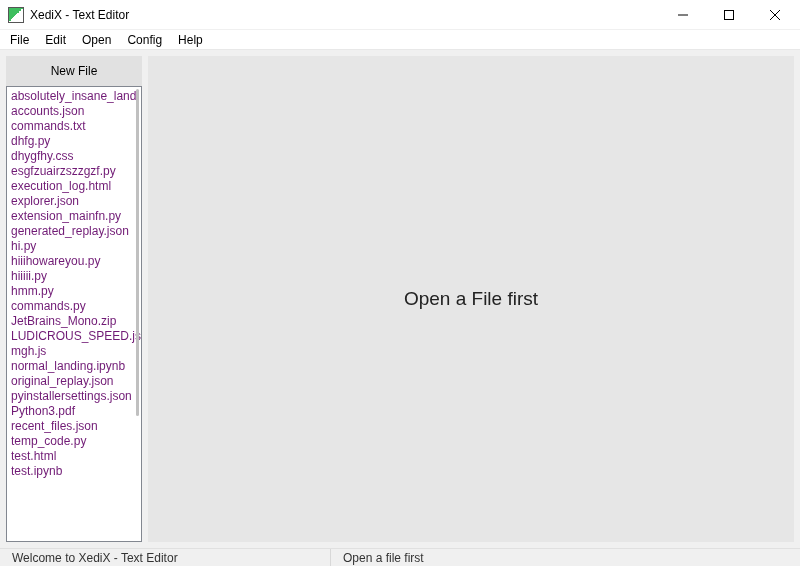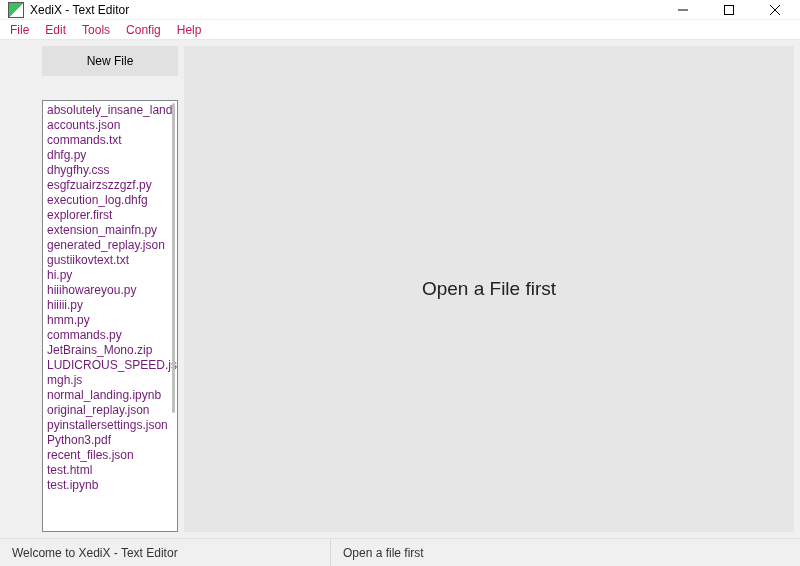--- a/index.html
+++ b/index.html
@@ -12,21 +12,21 @@
       font-size: 12px;
       background: #ffffff;
       width: 800px;
       height: 566px;
       overflow: hidden;
       display: flex;
       flex-direction: column;
     }
     
     .titlebar {
-      height: 20px;
+      height: 30px;
       display: flex;
       align-items: center;
       padding: 0 2px 0 8px;
       background: #ffffff;
       border-bottom: 1px solid #f0f0f0;
     }
     .app-icon {
       width: 16px;
       height: 16px;
       display: inline-block;
@@ -61,38 +61,37 @@
       height: 20px;
       display: flex;
       align-items: center;
       padding: 0 4px;
       background: #ffffff;
       border-bottom: 1px solid #e8e8e8;
     }
     .menu-item {
       padding: 2px 10px 2px 6px;
       font-size: 12px;
-      color: #be185d;
+      color: #000000;
       cursor: default;
     }
     
     .main {
       flex: 1;
       display: flex;
       background: #f0f0f0;
       padding: 6px;
       gap: 6px;
       min-height: 0;
     }
     .sidebar {
       width: 136px;
       display: flex;
       flex-direction: column;
-      gap: 24px;
-      margin-left: 36px;
+      gap: 0;
     }
     .new-file-btn {
       height: 30px;
       background: #e1e1e1;
       border: 1px solid #e1e1e1;
       font-size: 12px;
       color: #000;
       cursor: default;
       display: flex;
       align-items: center;
@@ -134,21 +133,21 @@
       display: flex;
       align-items: center;
       justify-content: center;
     }
     .editor-placeholder {
       font-size: 19px;
       color: #222;
     }
     
     .statusbar {
-      height: 28px;
+      height: 18px;
       background: #f0f0f0;
       border-top: 1px solid #e0e0e0;
       display: flex;
       align-items: center;
       font-size: 12px;
       color: #333;
     }
     .status-cell {
       padding: 0 12px;
       height: 100%;
@@ -184,54 +183,54 @@
           <line x1="0" y1="0" x2="10" y2="10" stroke="#000" stroke-width="1"></line>
           <line x1="10" y1="0" x2="0" y2="10" stroke="#000" stroke-width="1"></line>
         </svg>
     </button>
   </div>
 </div>
 
 <div class="menubar">
   <div class="menu-item">File</div>
   <div class="menu-item">Edit</div>
-  <div class="menu-item">Tools</div>
+  <div class="menu-item">Open</div>
   <div class="menu-item">Config</div>
   <div class="menu-item">Help</div>
 </div>
 
 <div class="main">
   <div class="sidebar">
     <button class="new-file-btn">New File</button>
     <div class="file-list">
       <div class="file-list-inner" id="file-list-inner">
           <div class="file-item">absolutely_insane_land</div>
           <div class="file-item">accounts.json</div>
           <div class="file-item">commands.txt</div>
           <div class="file-item">dhfg.py</div>
           <div class="file-item">dhygfhy.css</div>
           <div class="file-item">esgfzuairzszzgzf.py</div>
-          <div class="file-item">execution_log.dhfg</div>
-          <div class="file-item">explorer.first</div>
+          <div class="file-item">execution_log.html</div>
+          <div class="file-item">explorer.json</div>
           <div class="file-item">extension_mainfn.py</div>
           <div class="file-item">generated_replay.json</div>
-          <div class="file-item">gustiikovtext.txt</div>
           <div class="file-item">hi.py</div>
           <div class="file-item">hiiihowareyou.py</div>
           <div class="file-item">hiiiii.py</div>
           <div class="file-item">hmm.py</div>
           <div class="file-item">commands.py</div>
           <div class="file-item">JetBrains_Mono.zip</div>
           <div class="file-item">LUDICROUS_SPEED.jsc</div>
           <div class="file-item">mgh.js</div>
           <div class="file-item">normal_landing.ipynb</div>
           <div class="file-item">original_replay.json</div>
           <div class="file-item">pyinstallersettings.json</div>
           <div class="file-item">Python3.pdf</div>
           <div class="file-item">recent_files.json</div>
+          <div class="file-item">temp_code.py</div>
           <div class="file-item">test.html</div>
           <div class="file-item">test.ipynb</div>
         </div>
       <div class="list-scrollbar"></div>
     </div>
   </div>
   <div class="editor-area">
     <div class="editor-placeholder">Open a File first</div>
   </div>
 </div>

